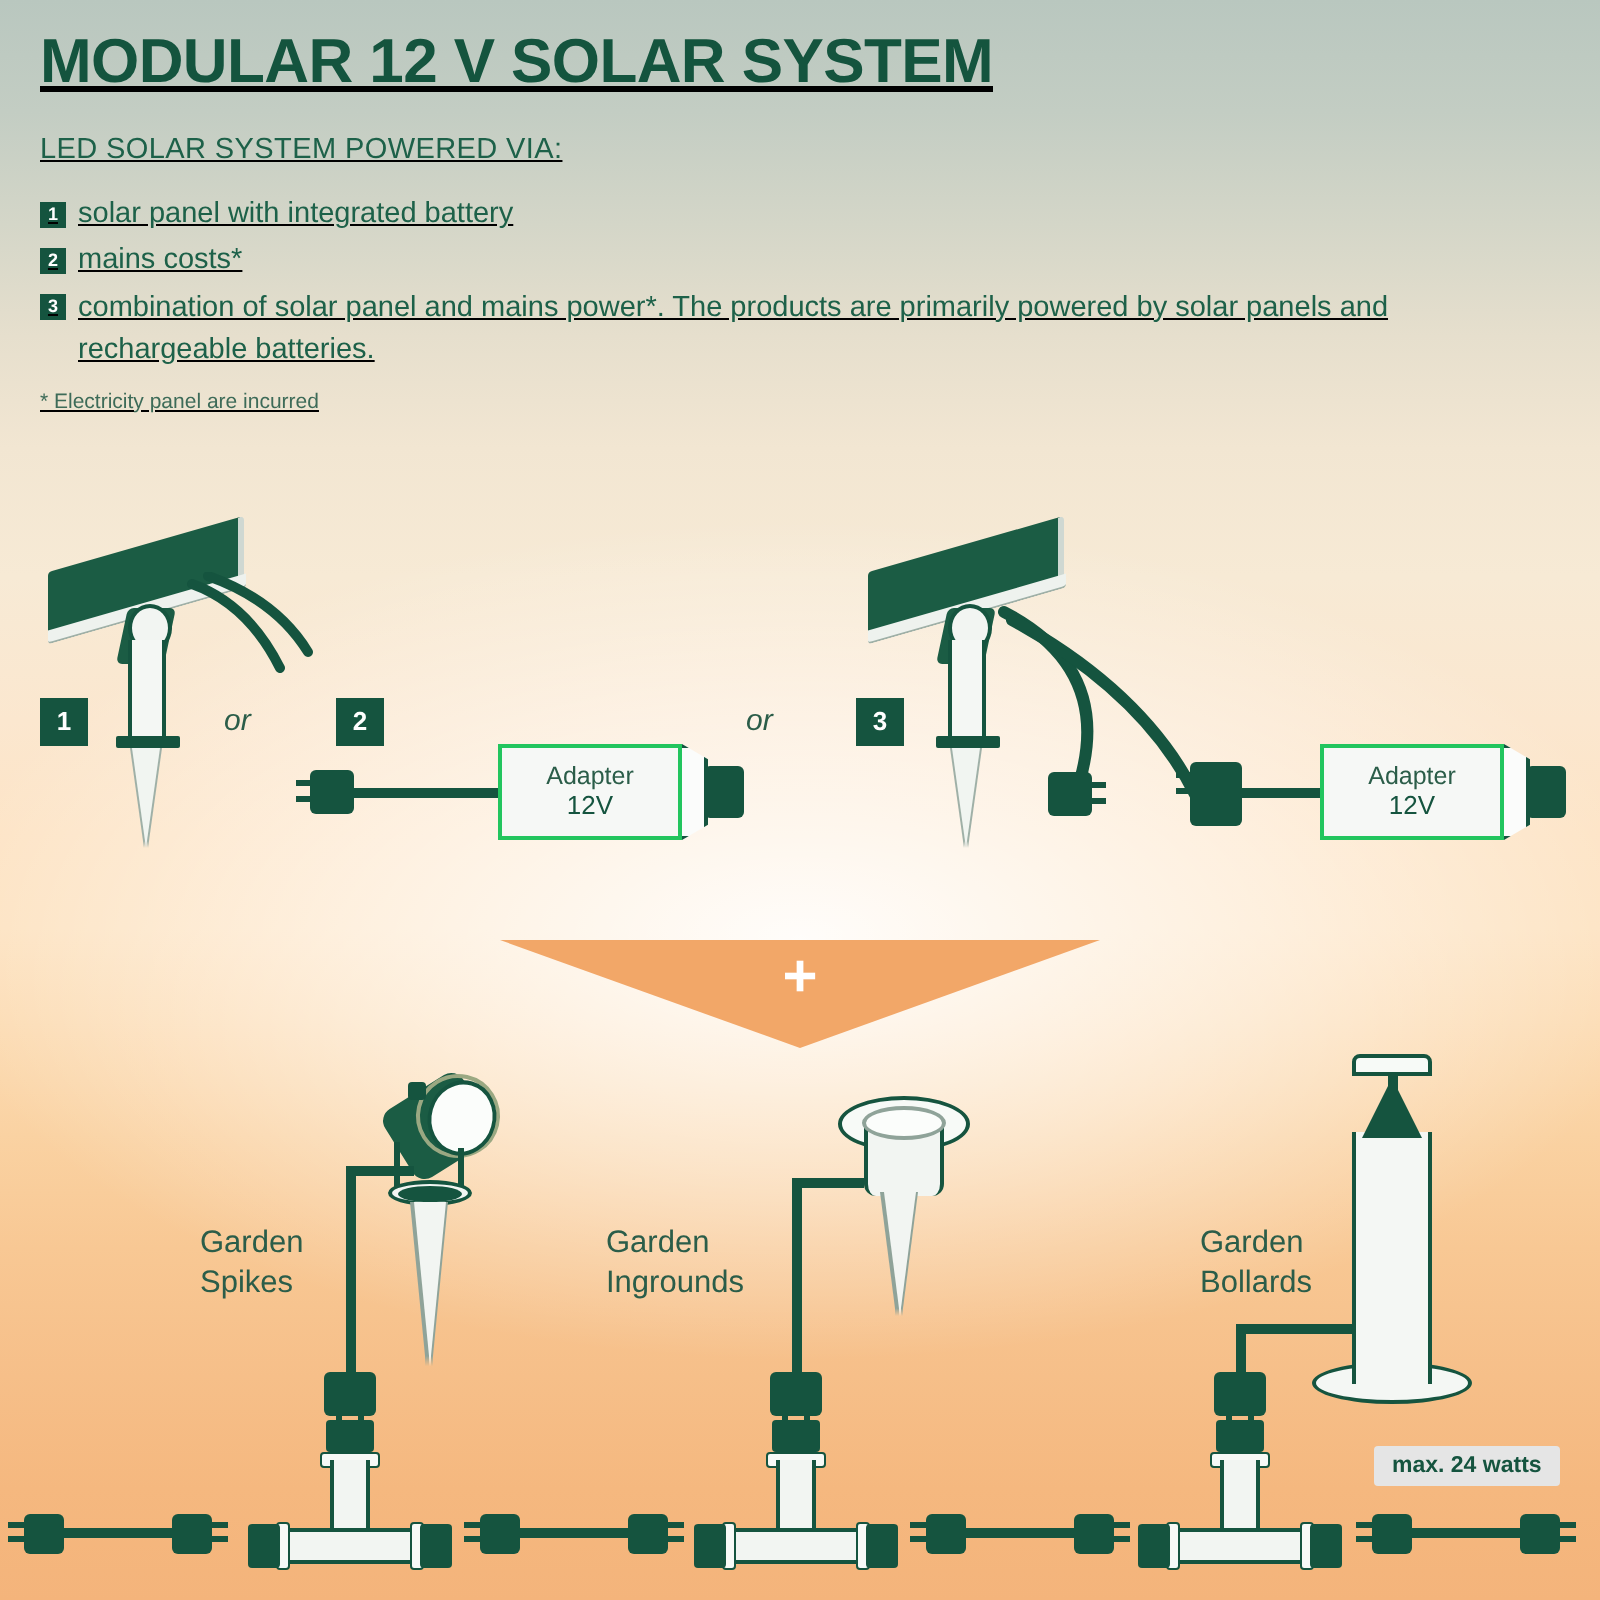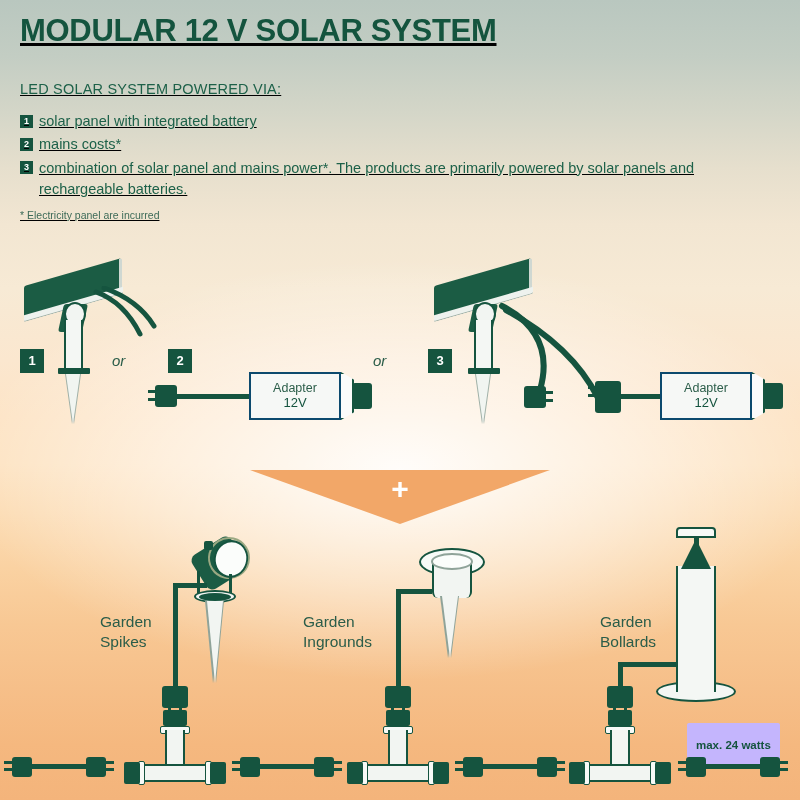--- a/index.html
+++ b/index.html
@@ -32,21 +32,21 @@
   #header { position: absolute; left: 20px; top: 14px; width: 770px; text-decoration: underline; }
   #title-1 {
     font-size: 31px; font-weight: bold; color: #14543e;
     letter-spacing: -0.3px; line-height: 1.08; white-space: nowrap;
   }
   #title-2 {
     font-size: 31px; font-weight: normal; color: #1d6149;
     letter-spacing: -0.3px; line-height: 1.12; white-space: nowrap;
   }
   #intro-label {
-    margin-top: 34px; font-size: 14.5px; color: #1d6149; letter-spacing: 0.2px;
+    margin-top: 20px; font-size: 14.5px; color: #1d6149; letter-spacing: 0.2px;
   }
   #bullets { margin-top: 14px; }
   .bullet { display: flex; align-items: flex-start; margin-bottom: 2px; }
   .bullet-badge {
     flex: 0 0 auto; width: 13px; height: 13px; background: #15543f; color: #fff;
     font-size: 9px; font-weight: bold; line-height: 13px; text-align: center;
     margin-top: 3.5px; margin-right: 6px;
   }
   .bullet-text { font-size: 14.5px; line-height: 1.45; color: #1d6149; max-width: 740px; }
   #footnote { margin-top: 9px; font-size: 10.5px; color: #3d6b58; }
@@ -94,21 +94,21 @@
   .sp-tip {
     position: absolute; left: 48px; top: 106px; width: 0; height: 0;
     border-left: 7px solid transparent; border-right: 7px solid transparent;
     border-top: 50px solid #f1f5f1;
     filter: drop-shadow(1px 0 0 #9fb0a7) drop-shadow(-1px 0 0 #9fb0a7);
   }
 
   
   .adapter-box {
     position: absolute; width: 92px; height: 48px; background: #f6f8f6;
-    border: 2px solid #0c4a6e; display: flex; flex-direction: column;
+    border: 2px solid #22c55e; display: flex; flex-direction: column;
     align-items: center; justify-content: center;
   }
   .adapter-box .a1 { font-size: 12.5px; color: #2b5d49; line-height: 1.15; }
   .adapter-box .a2 { font-size: 13px; font-weight: normal; color: #15543f; line-height: 1.2; }
   .adapter-cap {
     position: absolute; width: 13px; height: 48px; background: #fbfcfb;
     border: 2px solid #15543f; border-left: none;
     clip-path: polygon(0 0, 100% 16%, 100% 84%, 0 100%);
   }
 
@@ -227,22 +227,22 @@
   #bol-foot {
     position: absolute; left: 656px; top: 681px; width: 80px; height: 21px;
     background: #f4f7f4; border: 2px solid #15543f; border-radius: 50%;
   }
   #bol-shaft-low {
     position: absolute; left: 676px; top: 668px; width: 40px; height: 22px;
     background: #f4f7f4; border-left: 2px solid #15543f; border-right: 2px solid #15543f;
   }
 
   #watts-badge {
-    position: absolute; left: 687px; top: 723px; padding: 16px 9px;
-    background: #c4b5fd; color: #15543f; font-size: 11.5px; font-weight: bold;
+    position: absolute; left: 687px; top: 723px; padding: 4px 9px;
+    background: #e5e5e5; color: #15543f; font-size: 11.5px; font-weight: bold;
     border-radius: 2px;
   }
 
   
   .feed-wire { position: absolute; background: #15543f; }
 
   
   .tee { position: absolute; width: 86px; height: 30px; }
   .tee-h {
     position: absolute; left: 8px; top: 12px; width: 70px; height: 18px;

